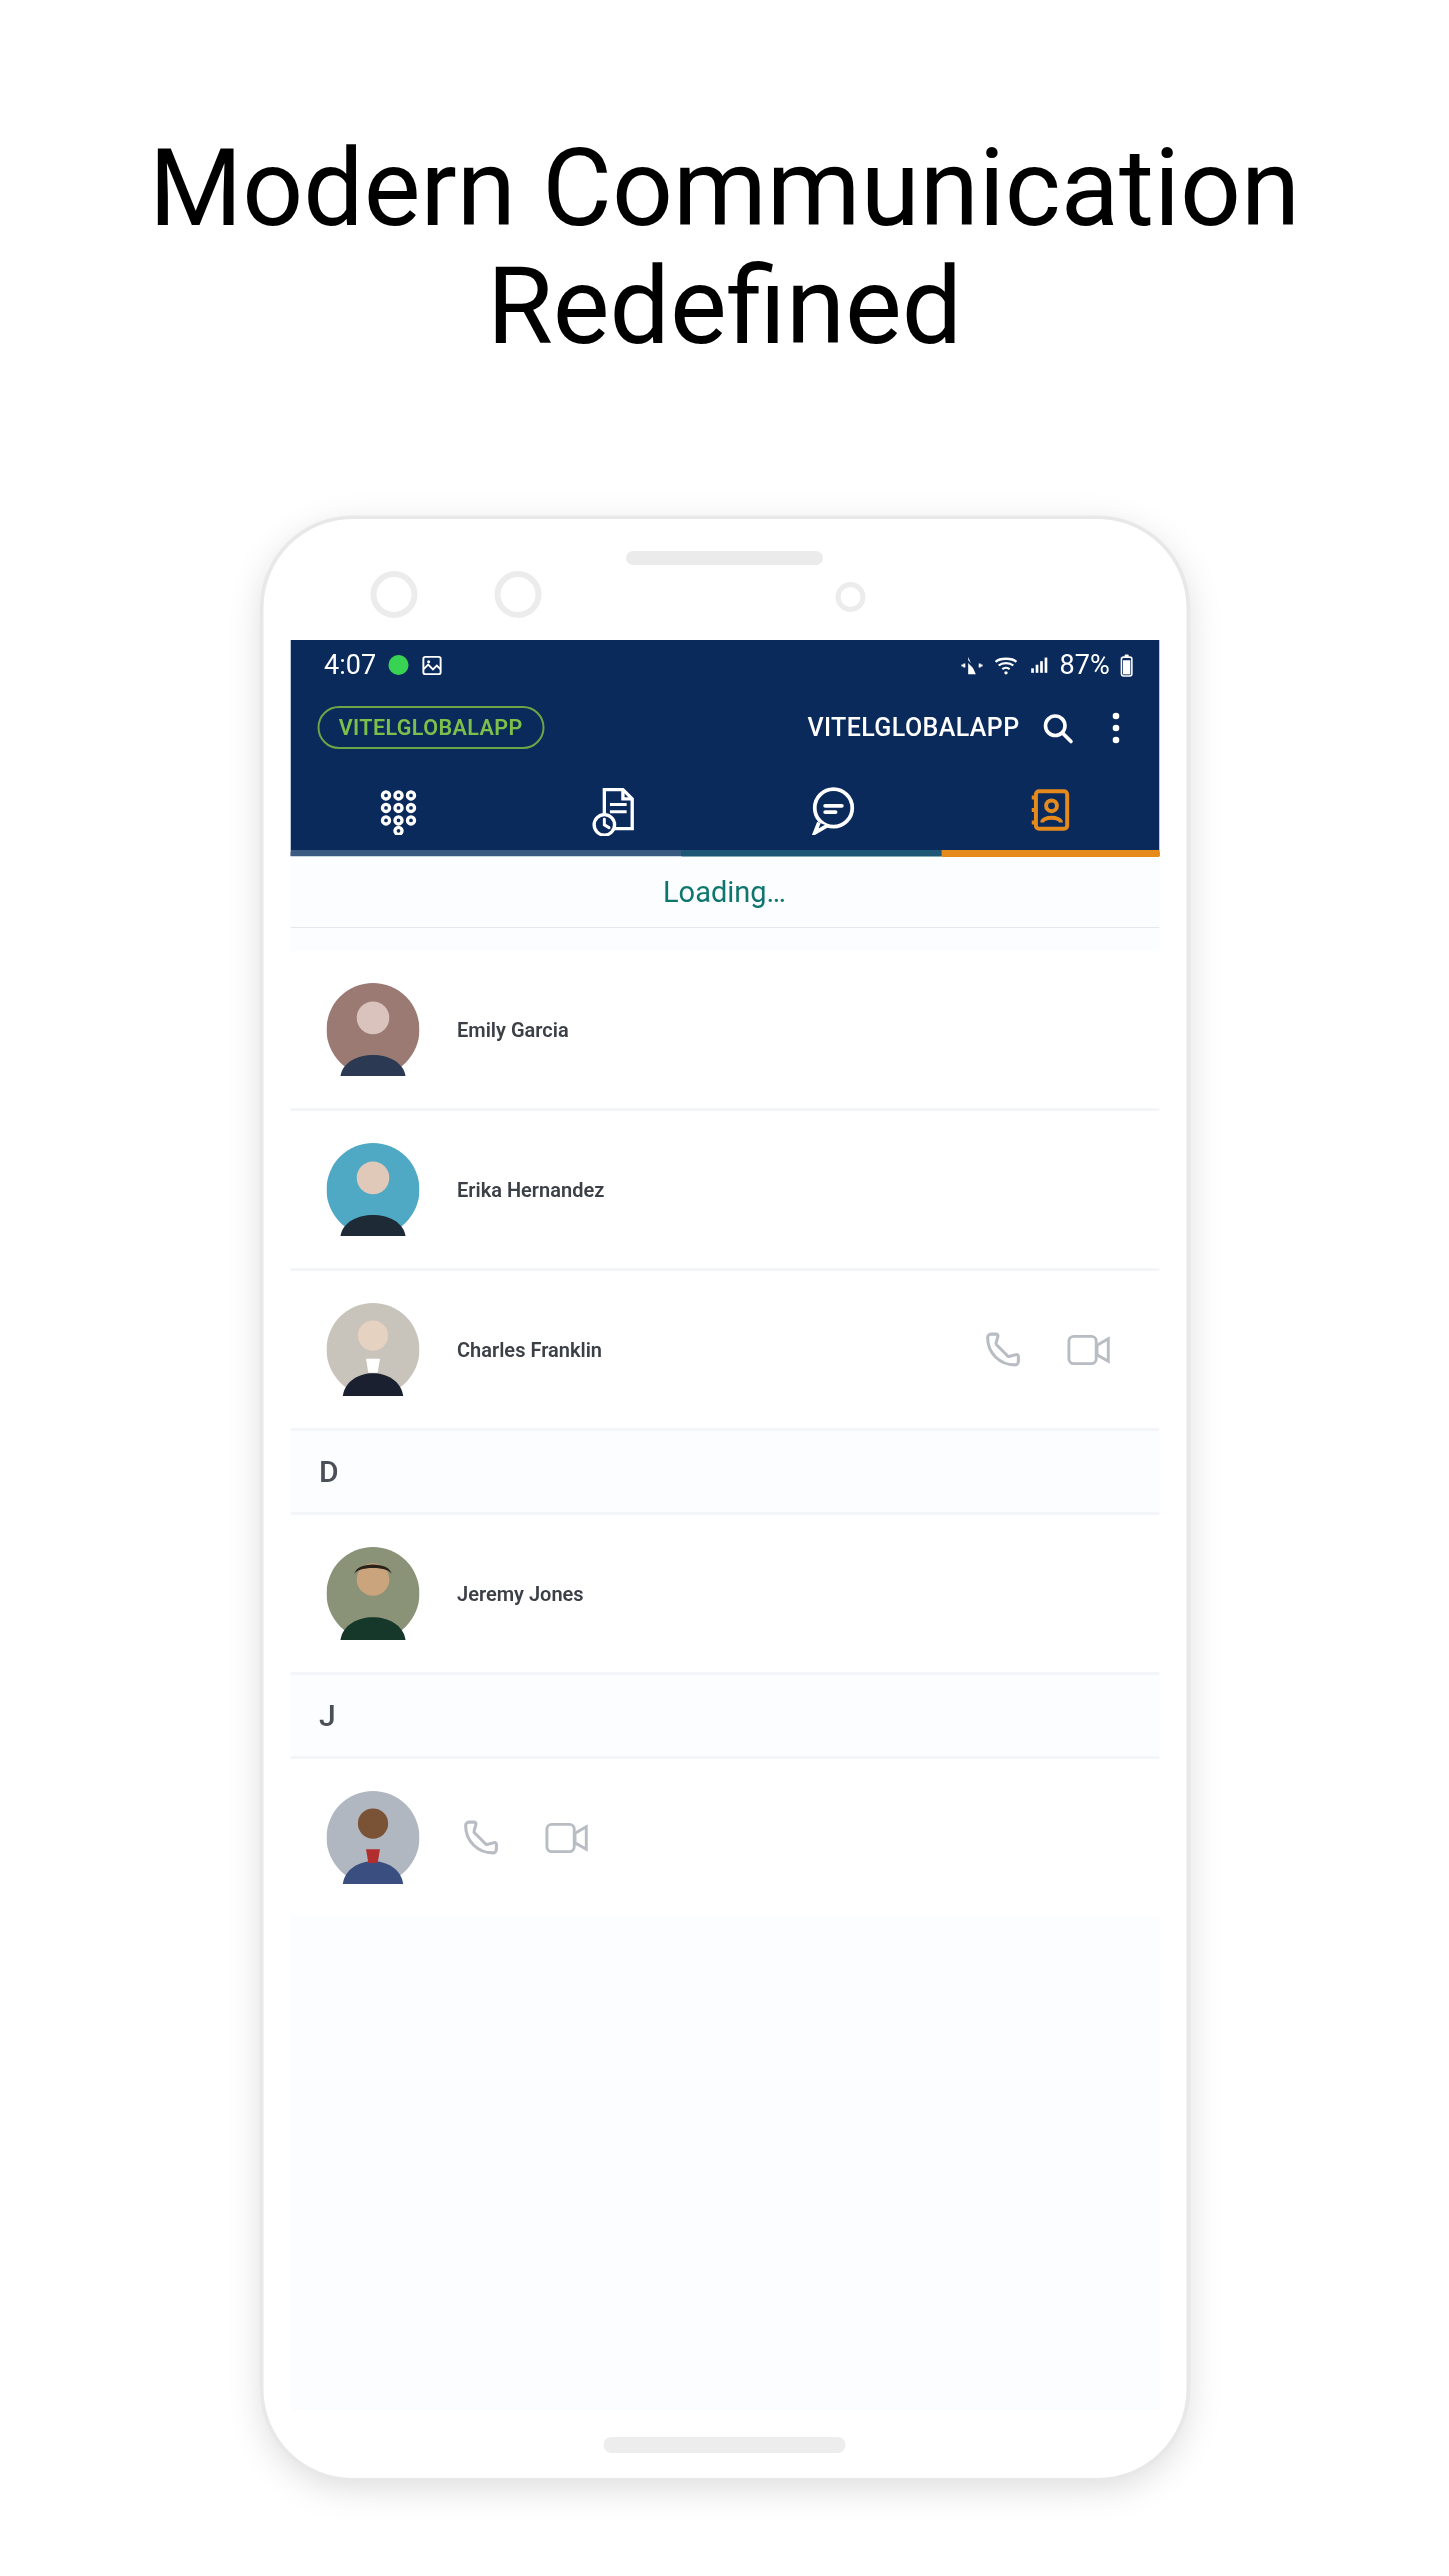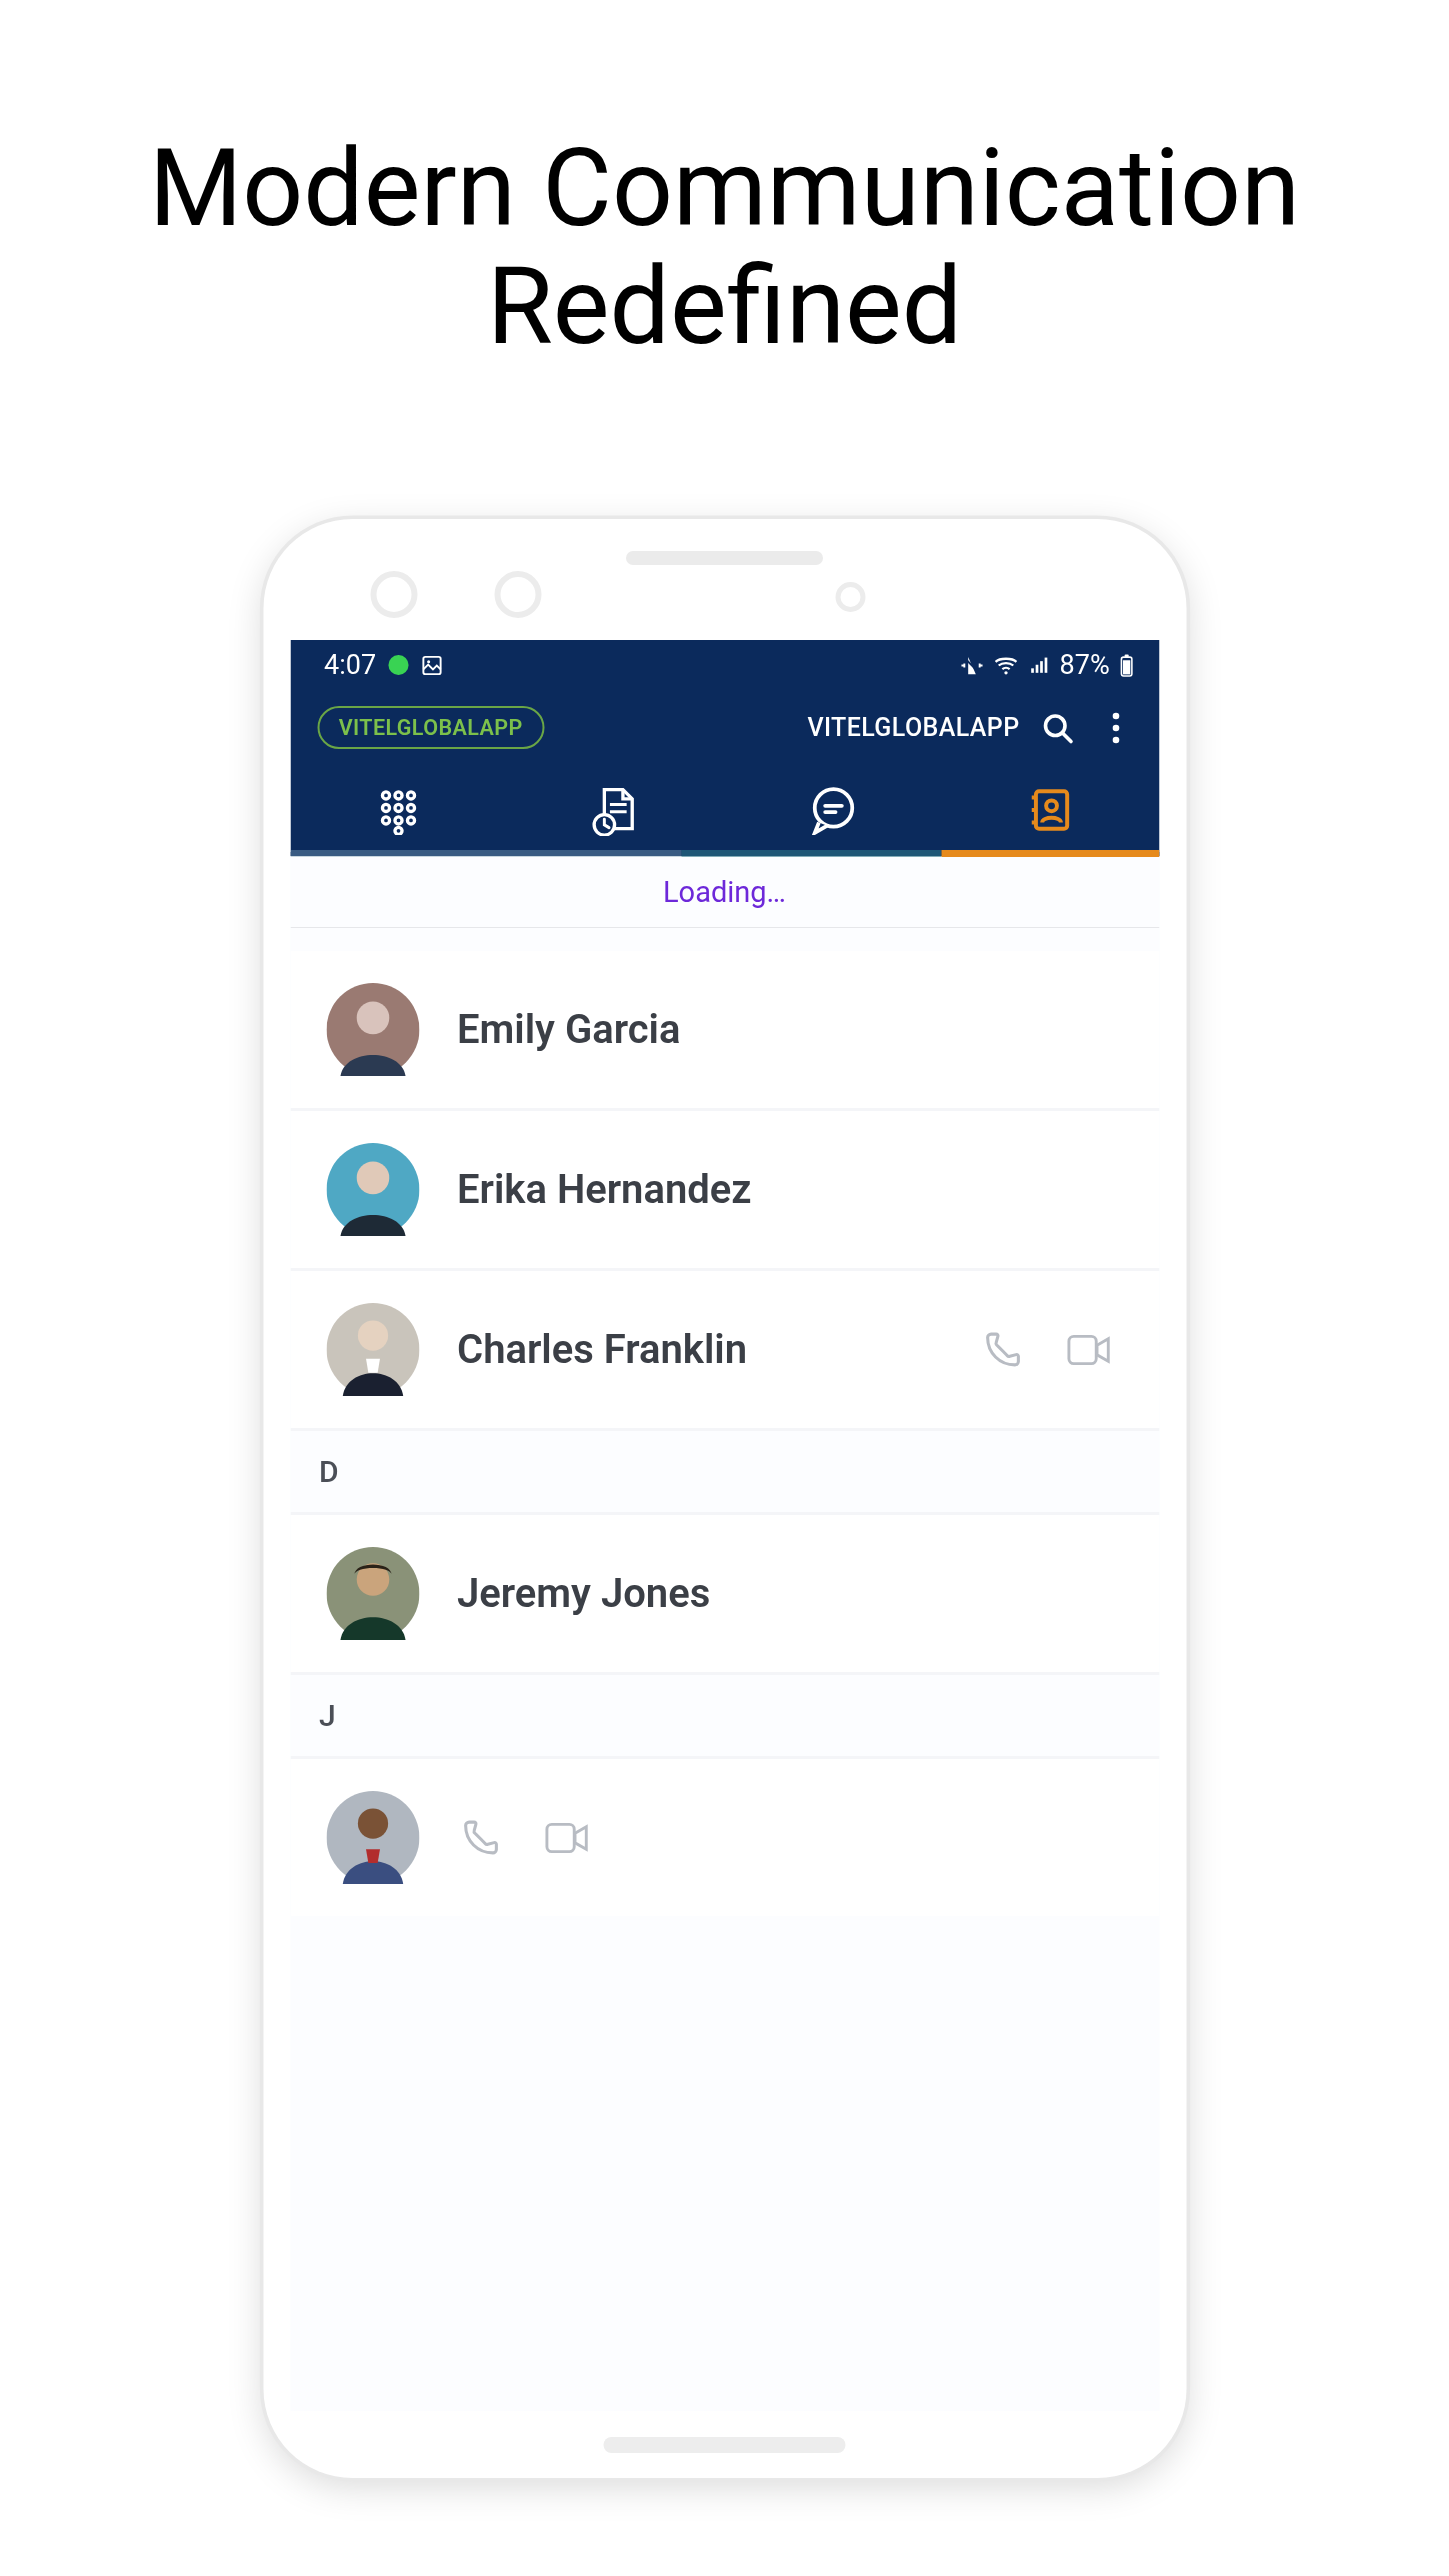--- a/index.html
+++ b/index.html
@@ -146,39 +146,39 @@
     position: absolute;
     bottom: -4.5px; left: 45%; width: 30%; height: 7.2px;
     background: #2f7a8c;
     opacity: 0.55;
   }
   
   .content { background: #fcfdff; }
   .loading-row {
     height: 72px;
     display:flex; align-items:center; justify-content:center;
-    color: #6d28d9;
+    color: #0f766e;
     font-size: 29px;
     border-top: 0.9px solid #e6e7ea;
     border-bottom: 0.9px solid #e6e7ea;
   }
   .contact-row {
     display:flex; align-items:center;
     padding: 32px 36px;
     background: #fff;
     border-bottom: 3.6px solid #f4f5f8;
     gap: 38px;
   }
   .avatar {
     width: 93px; height: 93px; border-radius: 50%;
     flex-shrink: 0;
     display:flex;align-items:center;justify-content:center;
     color:#fff; font-size:39px; font-weight:600;
   }
-  .contact-name { font-size: 40px; font-weight: 600; color: #3b3f46; flex:1;}
+  .contact-name { font-size: 20px; font-weight: 600; color: #3b3f46; flex:1;}
   .row-actions { display:flex; gap: 39px; padding-right: 10.7px; }
   .action-btn { width: 47px; height: 47px; display:flex;align-items:center;justify-content:center;}
   .section-header {
     font-size: 30px;
     font-weight: 500;
     color: #4b4f57;
     padding: 23px 29px 23px 29px;
     background: #fcfdff;
     border-bottom: 3.6px solid #f4f5f8;
   }

